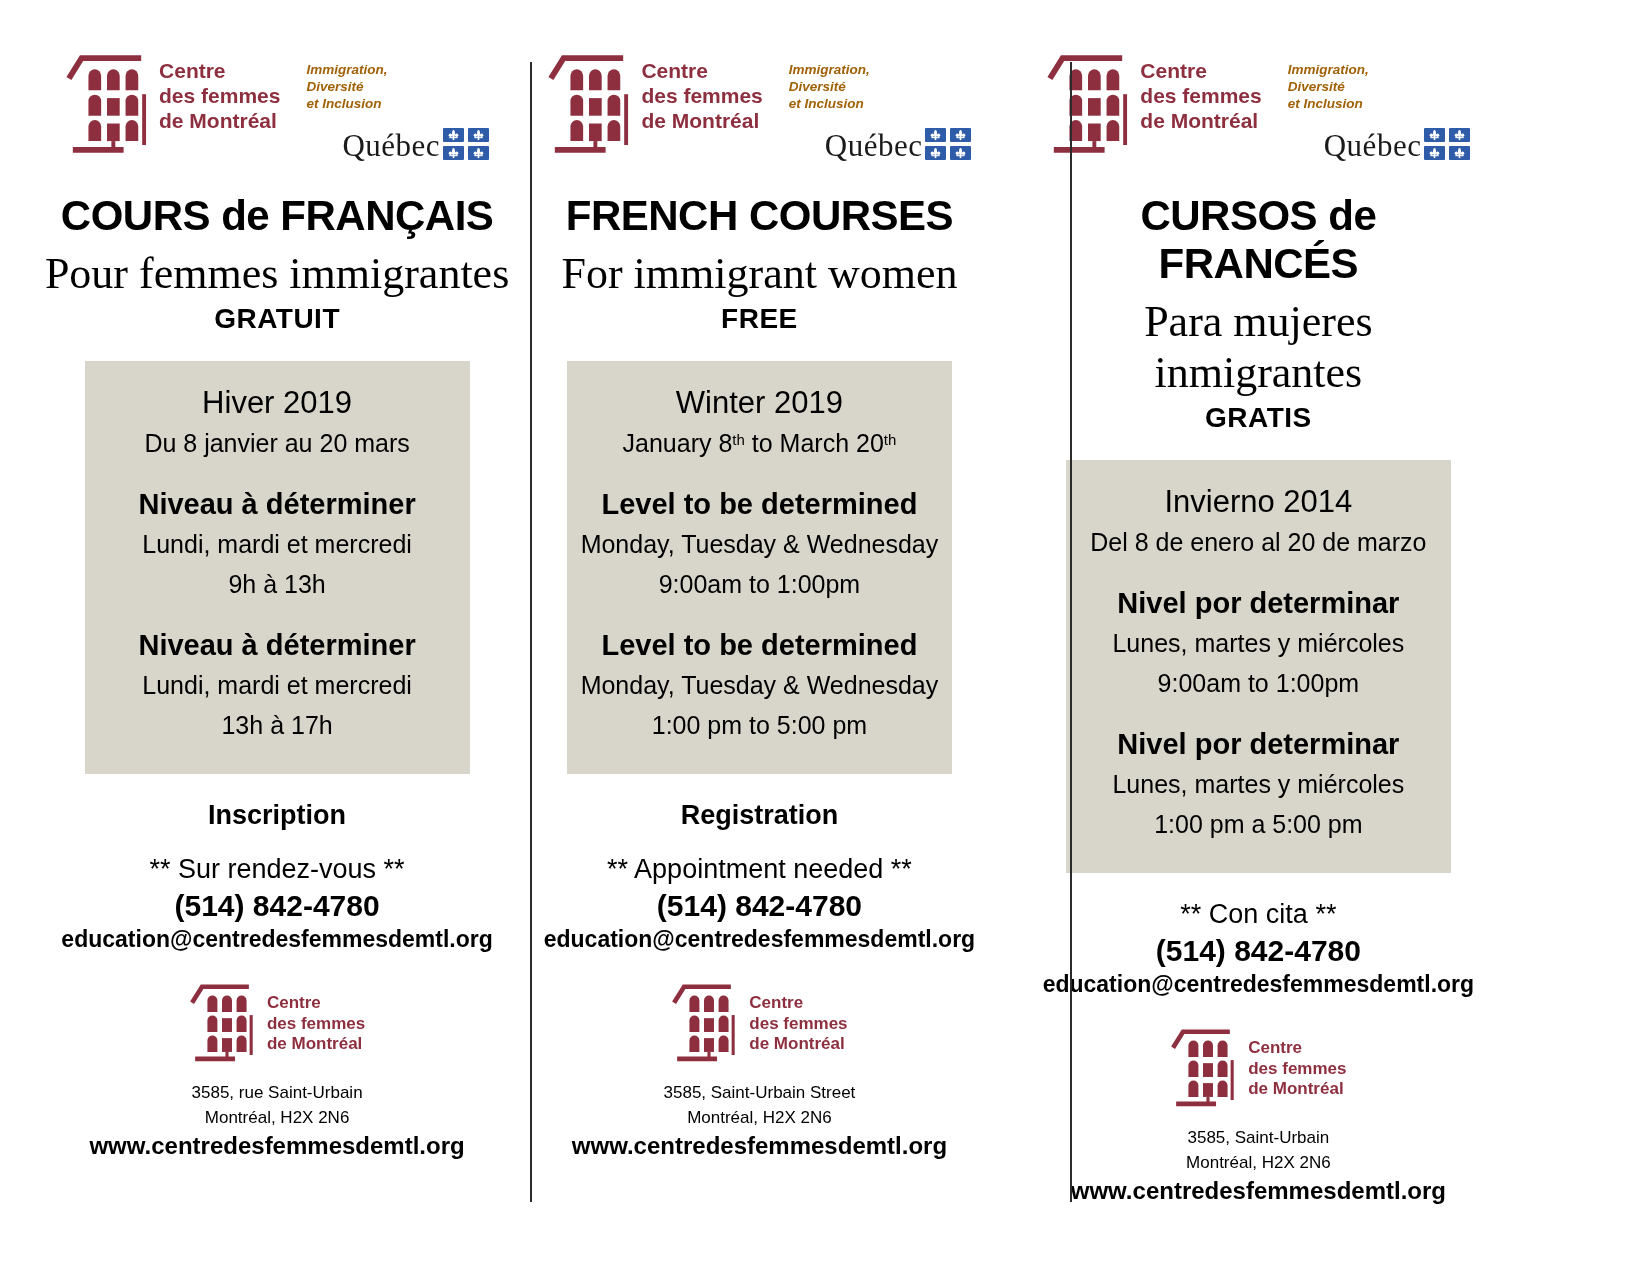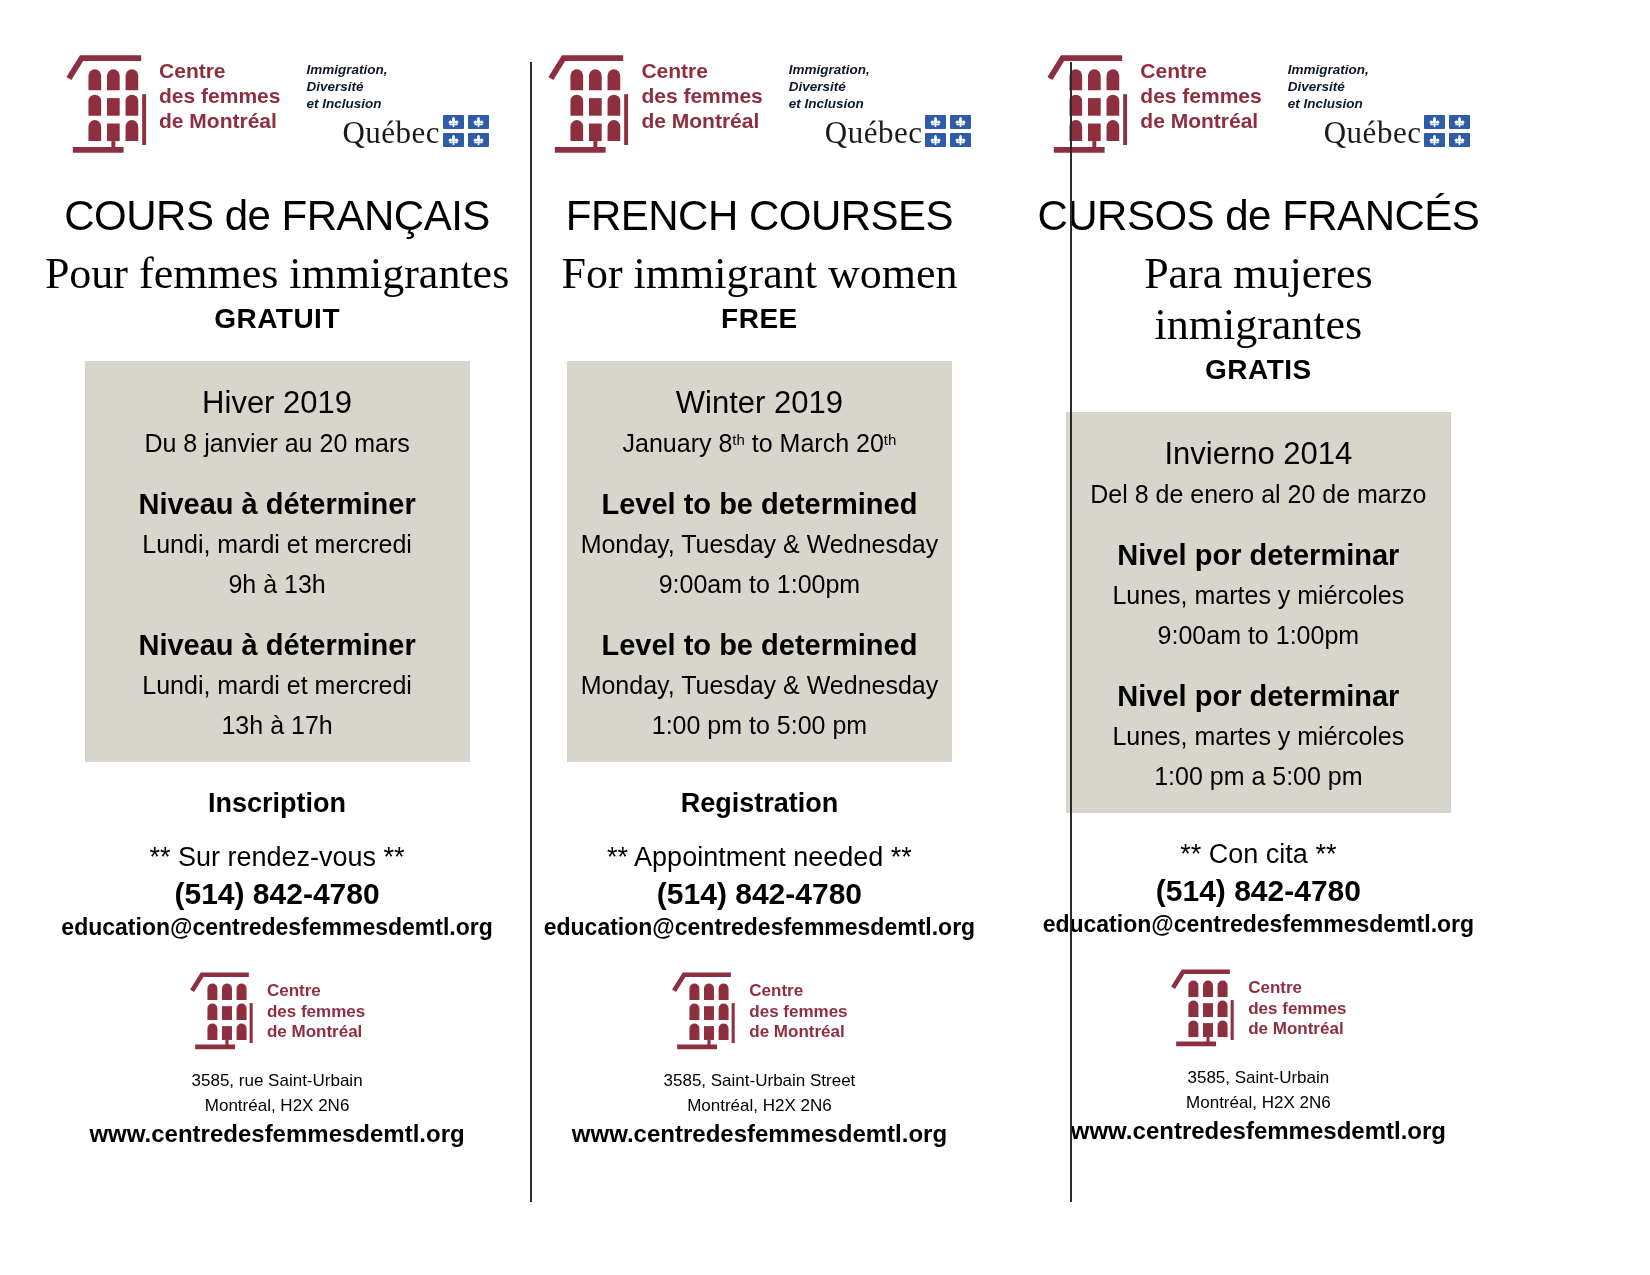--- a/index.html
+++ b/index.html
@@ -16,35 +16,35 @@
 
   .divider{position:absolute;top:62px;height:1140px;width:2px;background:var(--divider);}
   .divider.d1{left:530px;}
   .divider.d2{left:1070px;}
 
   
   .logos-row{padding-top:50px;height:112px;display:flex;justify-content:center;align-items:flex-start;gap:26px;}
   .centre-logo{display:flex;align-items:flex-start;gap:10px;}
   .centre-logo-text{text-align:left;font-weight:bold;color:var(--accent);font-size:21px;line-height:1.2;padding-top:8px;}
   .quebec-logo{text-align:left;padding-top:12px;}
-  .ministry{font-size:13.5px;font-weight:bold;font-style:italic;color:#0f172a;line-height:1.25;}
-  .wordmark-row{display:flex;align-items:flex-end;gap:3px;margin-top:2px;margin-left:36px;}
+  .ministry{font-size:13.5px;font-weight:bold;font-style:italic;color:#a16207;line-height:1.25;}
+  .wordmark-row{display:flex;align-items:flex-end;gap:3px;margin-top:15px;margin-left:36px;}
   .wordmark{font-family:"Liberation Serif", serif;font-size:31px;color:#1a1a1a;letter-spacing:0.5px;}
   .logo-stroke{stroke:var(--accent);fill:none;}
   .logo-fill{fill:var(--accent);}
   .flag-rect{fill:var(--flag-blue);}
   .fleur{fill:#ffffff;}
 
   
-  .title{margin-top:30px;font-size:42px;font-weight:normal;letter-spacing:-0.5px;}
+  .title{margin-top:30px;font-size:42px;font-weight:bold;letter-spacing:-0.5px;}
   .subtitle{margin-top:8px;font-family:"Liberation Serif", serif;font-size:44px;}
   .free{margin-top:4px;font-size:28px;font-weight:bold;letter-spacing:0.5px;}
 
   
-  .schedule-box{margin:26px auto 4px;width:385px;background:var(--box-bg);padding:24px 6px 22px;box-sizing:border-box;}
+  .schedule-box{margin:26px auto 4px;width:385px;background:var(--box-bg);padding:24px 6px 34px;box-sizing:border-box;}
   .season{font-size:31px;}
   .dates{margin-top:8px;font-size:25px;}
   .sup{font-size:60%;vertical-align:7px;text-align:right;}
   .session{margin-top:30px;}
   .level{font-size:29px;font-weight:bold;text-align:center;}
   .days{margin-top:9px;font-size:25px;}
   .time{margin-top:11px;font-size:25px;}
 
   
   .registration{margin-top:26px;}

